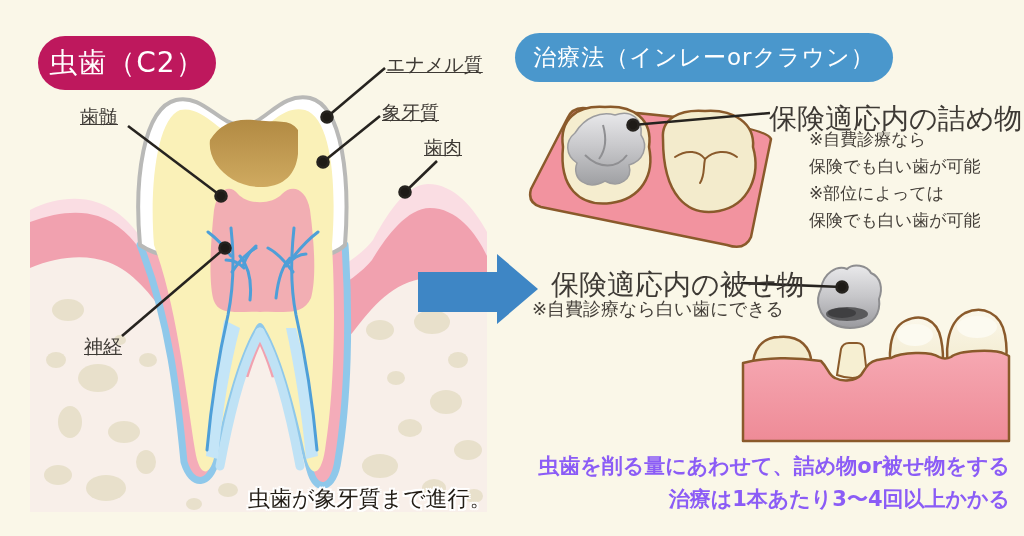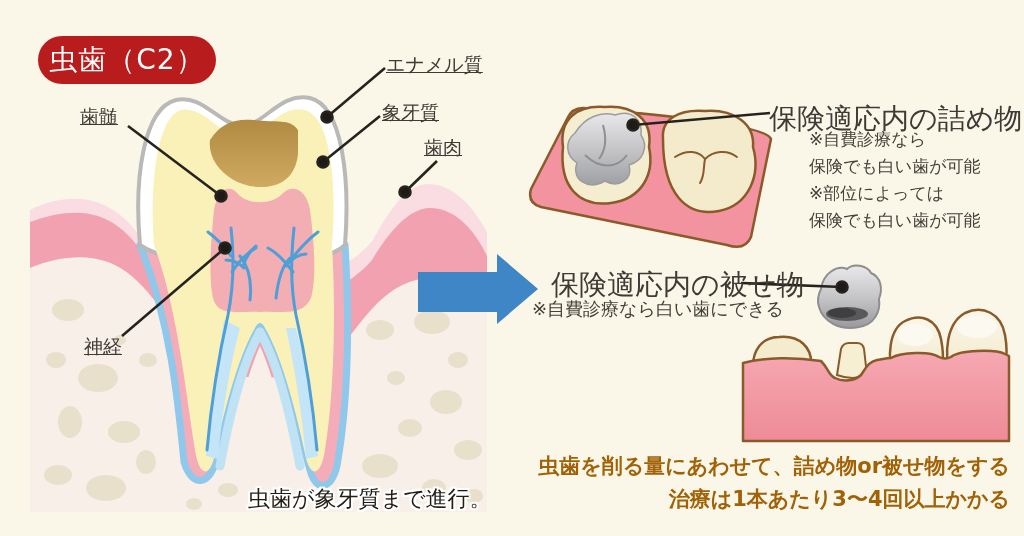--- a/index.html
+++ b/index.html
@@ -6,29 +6,29 @@
   .stage{
     position:relative;width:1024px;height:536px;overflow:hidden;
     background:#FAF7E8;
     font-family:"DejaVu Sans",sans-serif;
   }
   .abs{position:absolute;}
   .badge{
     color:#ffffff;display:flex;align-items:center;justify-content:center;
     border-radius:28px;font-weight:500;letter-spacing:1px;
   }
-  .badge-caries{left:38px;top:36px;width:178px;height:48px;background:#b91c1c;font-size:28px;}
+  .badge-caries{left:38px;top:36px;width:178px;height:54px;background:#be185d;font-size:28px;}
   .badge-treatment{left:515px;top:33px;width:378px;height:49px;background:#4A97CC;font-size:23px;}
   .lbl{color:#3E3A35;font-size:19px;font-weight:500;white-space:nowrap;text-decoration:underline;}
   .heading{color:#3E3A35;font-size:28px;font-weight:500;white-space:nowrap;}
   .notes{color:#45403A;font-size:17px;line-height:27px;white-space:nowrap;}
   .note-single{color:#45403A;font-size:18px;white-space:nowrap;}
   .footer{
     left:380px;right:14px;top:450px;text-align:right;
-    color:#a16207;font-size:21px;font-weight:bold;line-height:33px;white-space:nowrap;
+    color:#8b5cf6;font-size:21px;font-weight:bold;line-height:33px;white-space:nowrap;
   }
   .caption{
     left:248px;top:484px;color:#211C15;font-size:22px;font-weight:normal;white-space:nowrap;
     text-shadow:-2px -2px 0 #fff,2px -2px 0 #fff,-2px 2px 0 #fff,2px 2px 0 #fff,
                  0 -2px 0 #fff,0 2px 0 #fff,-2px 0 0 #fff,2px 0 0 #fff;
   }
   svg{display:block;}
 </style>
 </head>
 <body>
@@ -208,20 +208,21 @@
         </g>
       <g>
           <line x1="741" y1="283" x2="842" y2="287"></line>
           <circle cx="842" cy="287" r="5.5"></circle>
         </g>
     </g>
     <polygon points="418,272 497,272 497,254 538,289 497,324 497,312 418,312" fill="#3E86C5"></polygon>
   </svg>
 
   <div class="abs badge badge-caries">虫歯（C2）</div>
+  <div class="abs badge badge-treatment">治療法（インレーorクラウン）</div>
 
   <div class="abs lbl" style="left:80px;top:104px;">歯髄</div>
   <div class="abs lbl" style="left:386px;top:52px;">エナメル質</div>
   <div class="abs lbl" style="left:382px;top:100px;">象牙質</div>
   <div class="abs lbl" style="left:424px;top:135px;">歯肉</div>
   <div class="abs lbl" style="left:84px;top:334px;">神経</div>
 
   <div class="abs heading" style="left:769px;top:100px;">保険適応内の詰め物</div>
   <div class="abs notes" style="left:809px;top:126px;">
     <div>※自費診療なら</div>

